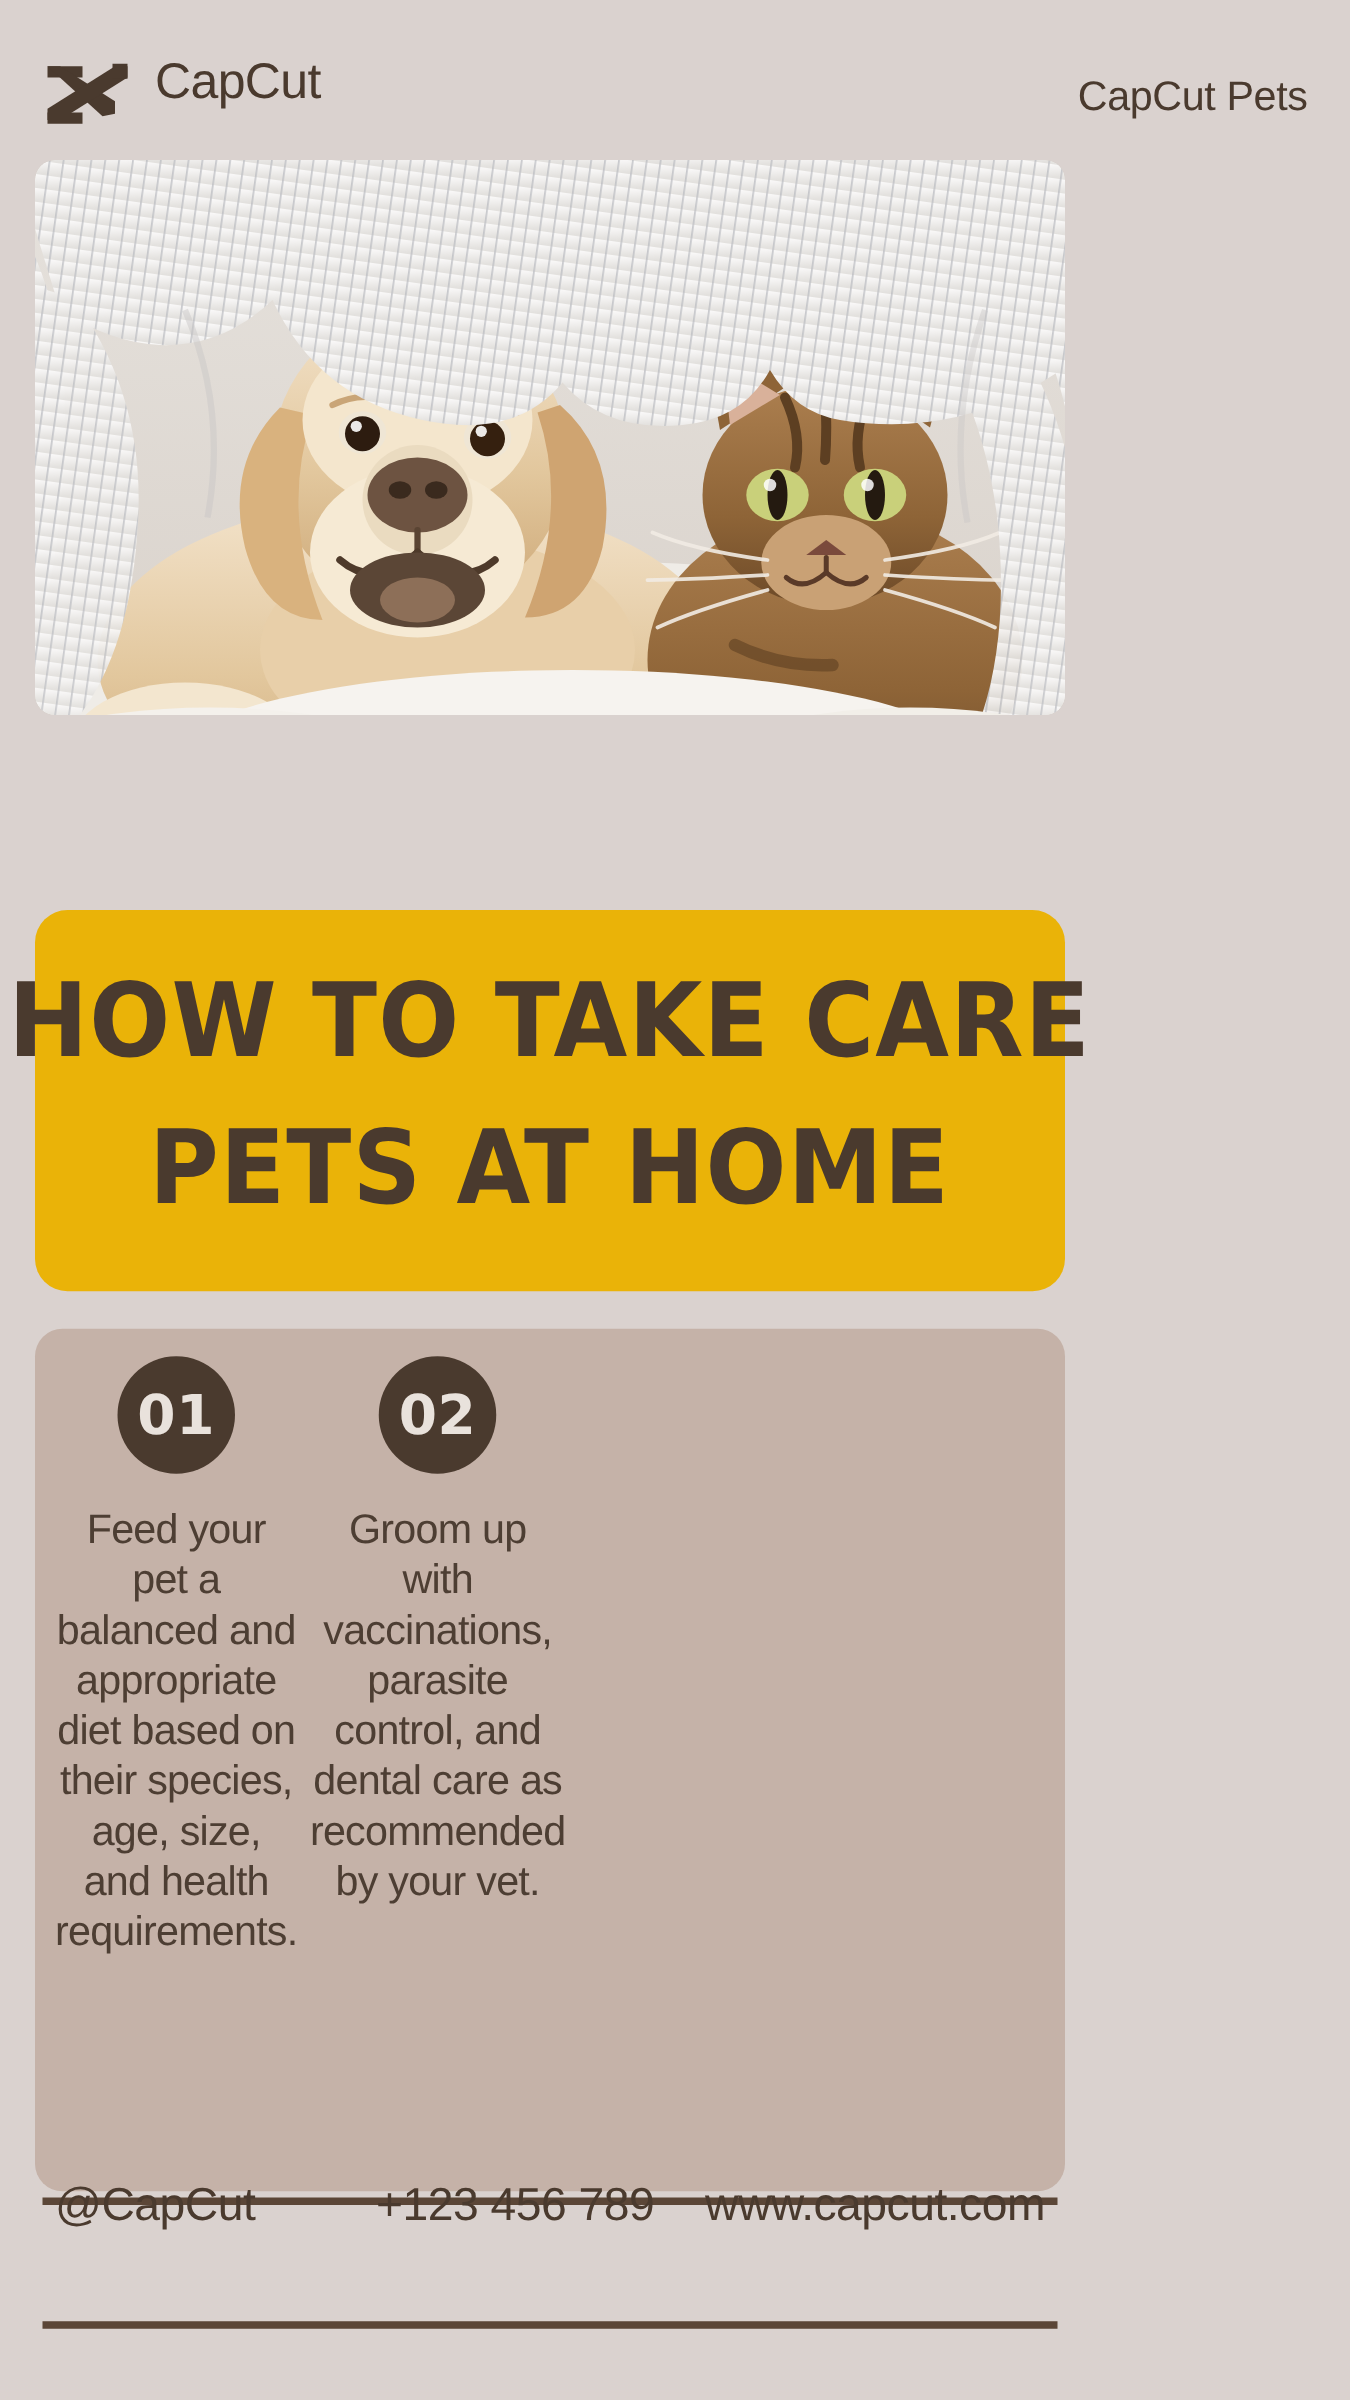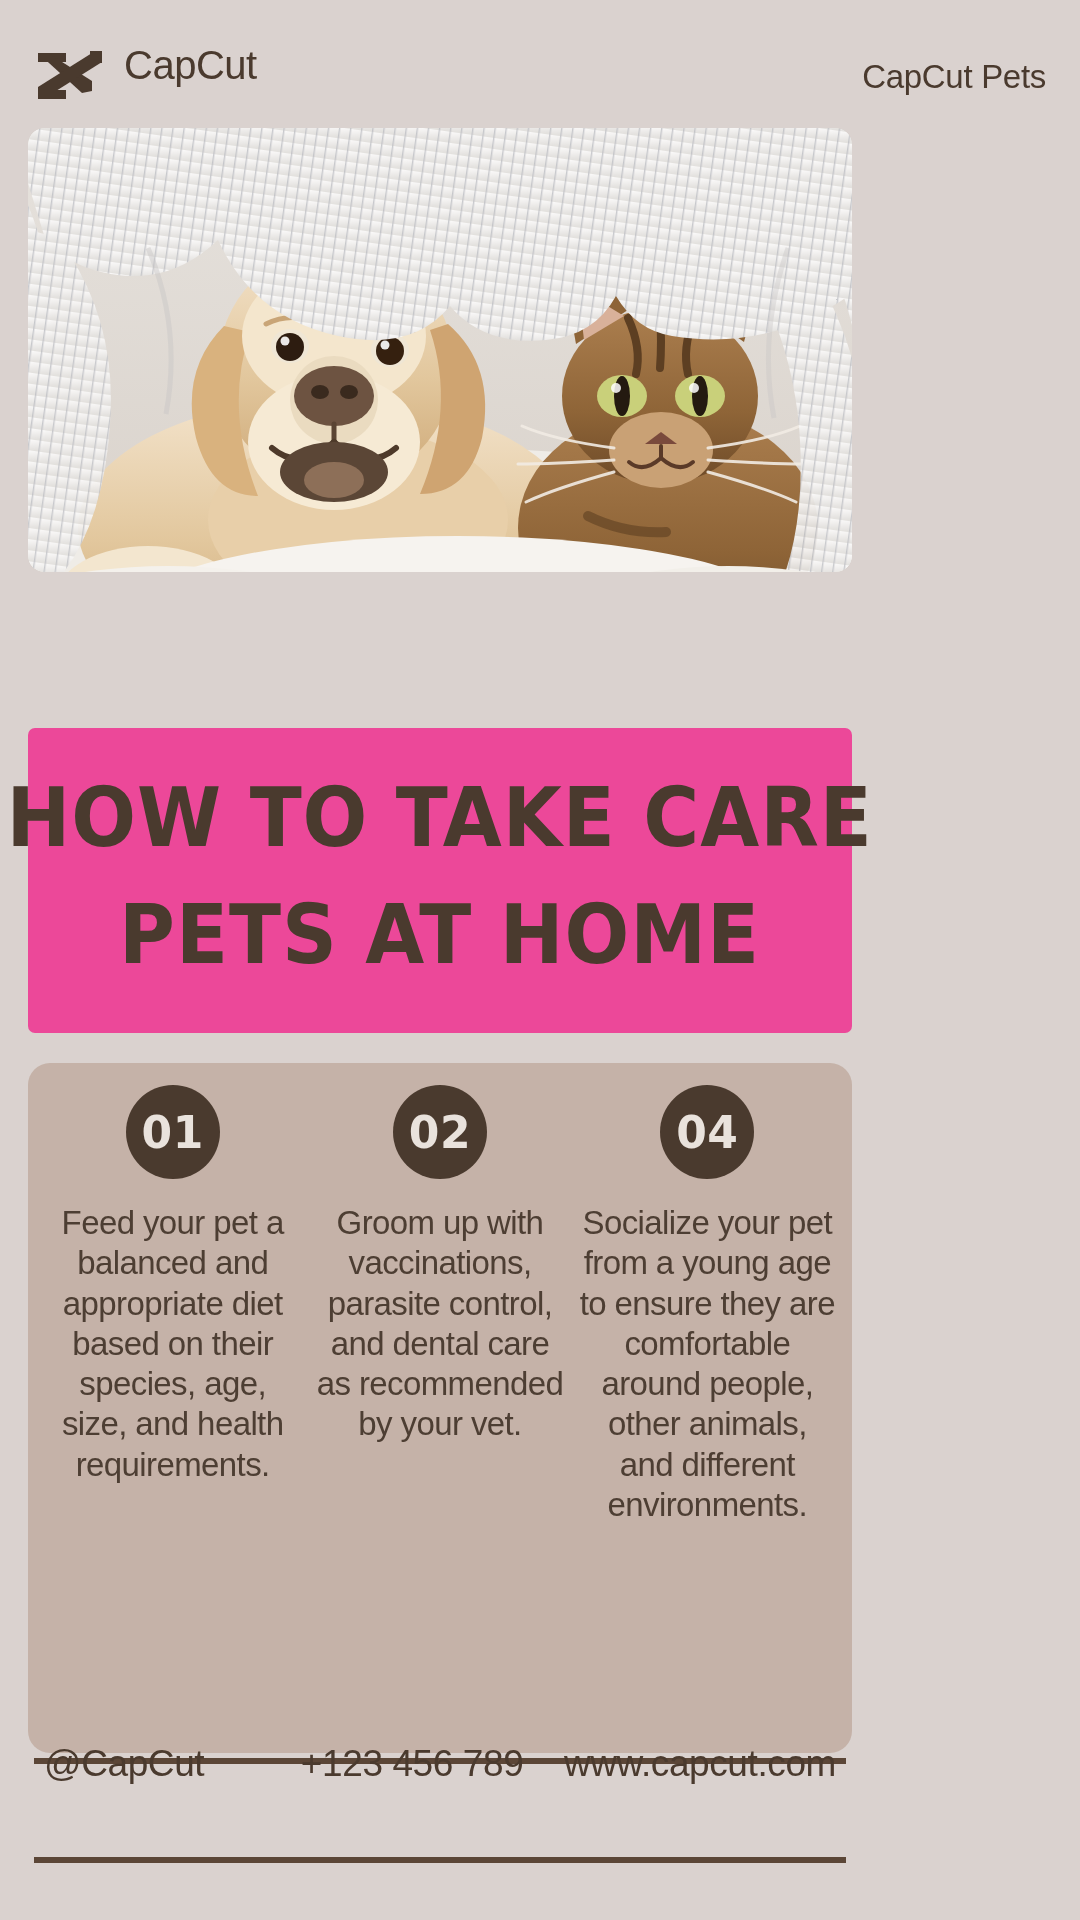--- a/index.html
+++ b/index.html
@@ -62,22 +62,22 @@
   }
   .hero svg { display: block; width: 100%; height: 100%; }
 
   
   .title-banner {
     position: absolute;
     top: 728px;
     left: 28px;
     width: 824px;
     height: 305px;
-    background: #ec4899;
-    border-radius: 7px;
+    background: #eab308;
+    border-radius: 26px;
     display: flex;
     flex-direction: column;
     align-items: center;
     justify-content: center;
     box-sizing: border-box;
     padding: 10px 30px 18px;
     gap: 28px;
   }
   .title-line {
     font-family: "DejaVu Sans", sans-serif;
@@ -96,21 +96,21 @@
     position: absolute;
     top: 1063px;
     left: 28px;
     width: 824px;
     height: 690px;
     background: #c5b2a8;
     border-radius: 22px;
     box-sizing: border-box;
     padding: 22px 16px 10px;
     display: grid;
-    grid-template-columns: 1fr 1fr 1fr;
+    grid-template-columns: 1fr 1fr 1fr 1fr;
     grid-template-rows: 1fr 1fr;
     column-gap: 10px;
     row-gap: 14px;
   }
   .tip {
     display: flex;
     flex-direction: column;
     align-items: center;
   }
   .tip-badge {
@@ -332,24 +332,20 @@
 
 <div class="tips-panel">
   <div class="tip">
     <div class="tip-badge">01</div>
     <div class="tip-text">Feed your pet a balanced and appropriate diet based on their species, age, size, and health requirements.</div>
   </div>
   <div class="tip">
     <div class="tip-badge">02</div>
     <div class="tip-text">Groom up with vaccinations, parasite control, and dental care as recommended by your vet.</div>
   </div>
-  <div class="tip">
-    <div class="tip-badge">04</div>
-    <div class="tip-text">Socialize your pet from a young age to ensure they are comfortable around people, other animals, and different environments.</div>
-  </div>
 </div>
 
 <div class="rule rule-top"></div>
 <div class="footer">
   <span class="footer-item handle">@CapCut</span>
   <span class="footer-item phone">+123 456 789</span>
   <span class="footer-item web">www.capcut.com</span>
 </div>
 <div class="rule rule-bottom"></div>
 

